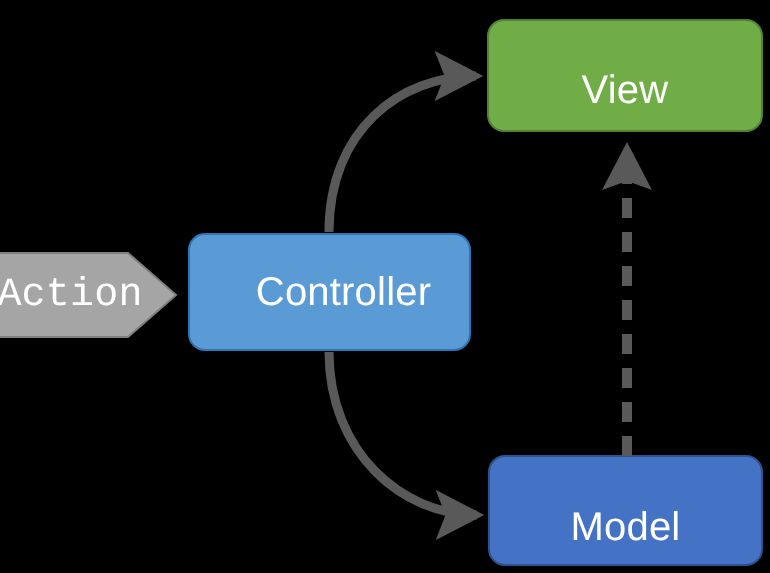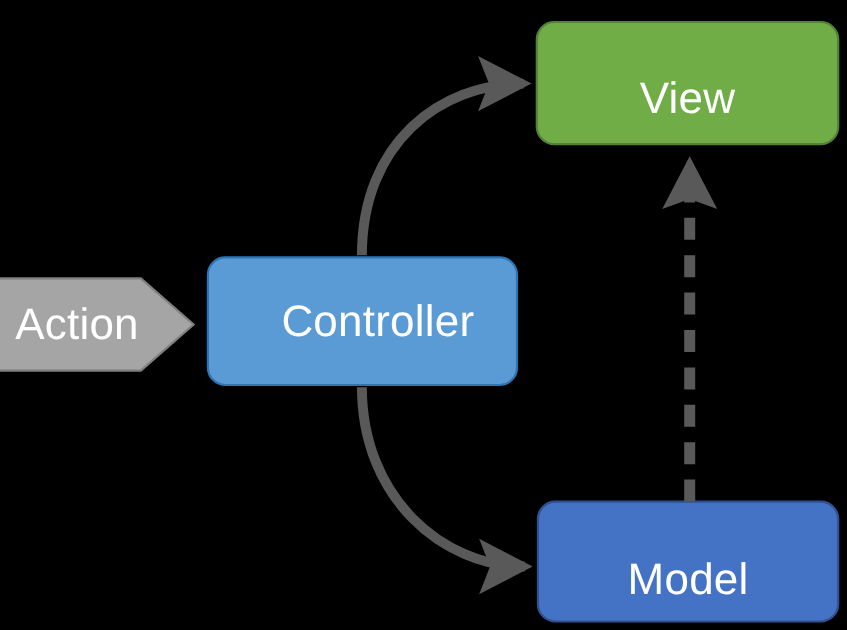--- a/index.html
+++ b/index.html
@@ -30,21 +30,21 @@
     color: #FFFFFF;
     font-weight: 300;
     letter-spacing: 0.2px;
     white-space: nowrap;
     pointer-events: none;
     text-rendering: geometricPrecision;
   }
   #view-label   { left: 488px; top: 20px;  width: 274px; height: 141px; font-size: 40px; }
   #ctrl-label   { left: 189px; top: 234px; width: 309px; height: 116px; font-size: 40px; }
   #model-label  { left: 489px; top: 456px; width: 273px; height: 142px; font-size: 40px; }
-  #action-label { left: 0px;   top: 253px; width: 140px; height: 84px;  font-size: 40px; }
+  #action-label { left: 0px;   top: 253px; width: 140px; height: 84px;  font-size: 40px; font-family: Liberation Mono, monospace; }
 </style>
 </head>
 <body>
 
 <div id="canvas">
 
   <svg id="svg-layer" viewBox="0 0 770 573" xmlns="http://www.w3.org/2000/svg">
     <defs>
       <marker id="arrowhead-solid" markerWidth="6" markerHeight="6" refX="4.6" refY="3" orient="auto" markerUnits="strokeWidth">
         <path d="M0,0.2 L5.4,3 L0,5.8 L1.1,3 Z" fill="#595959"></path>

